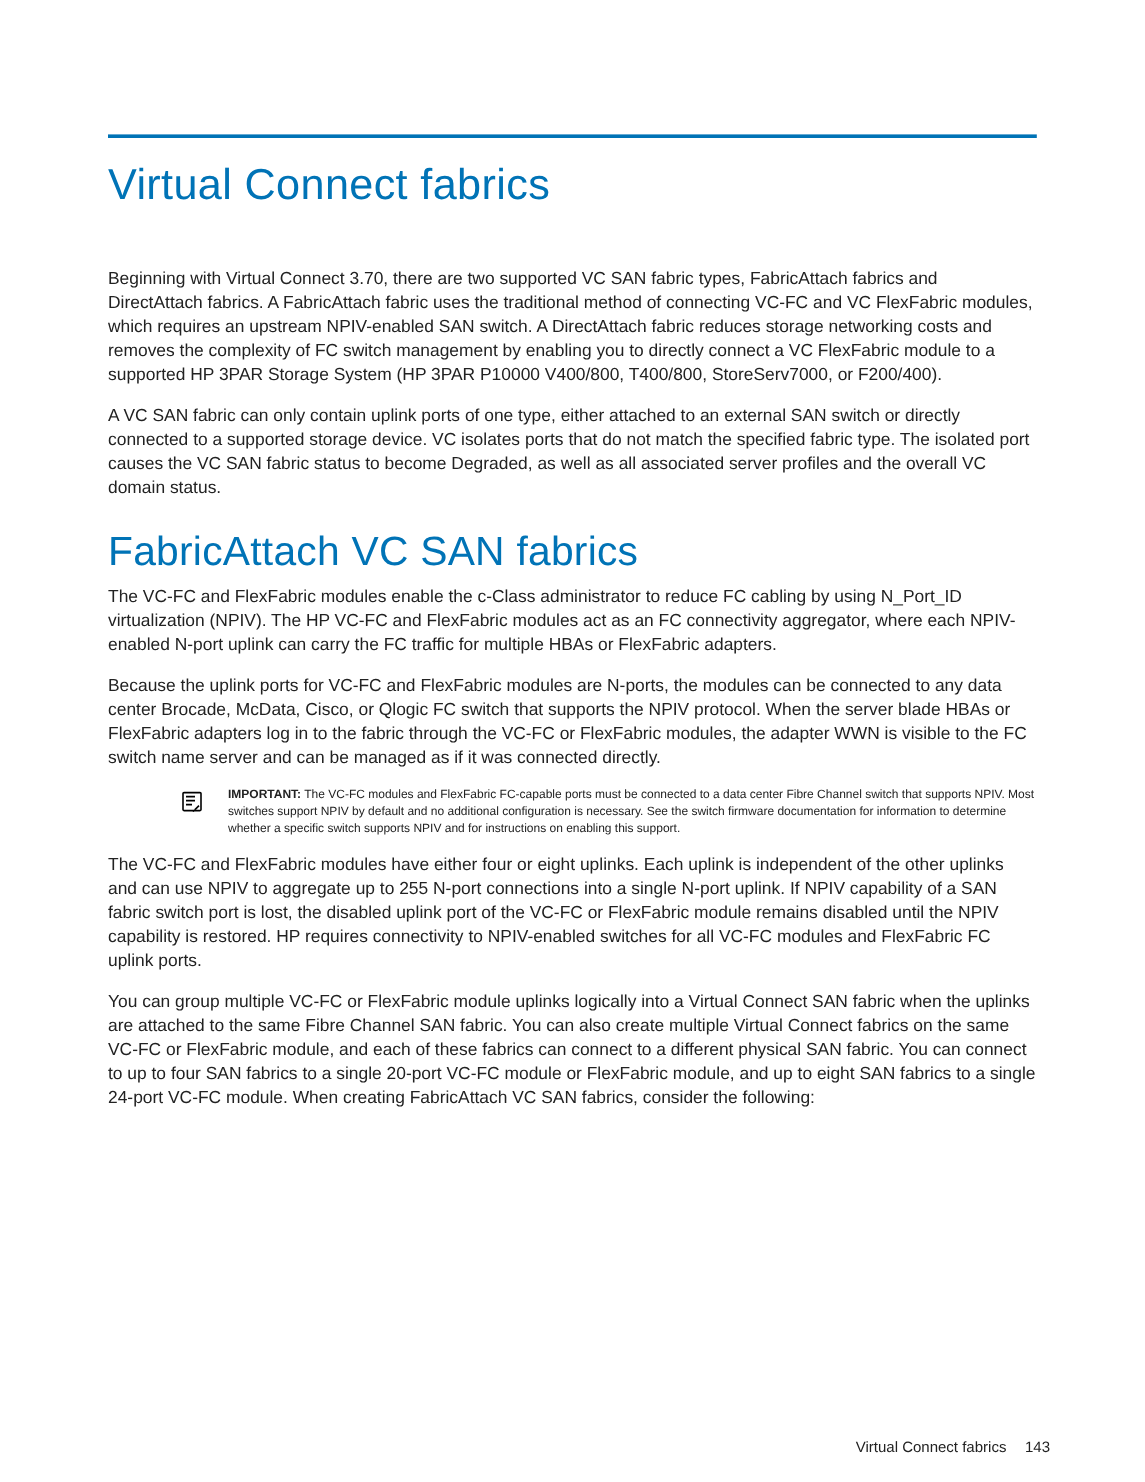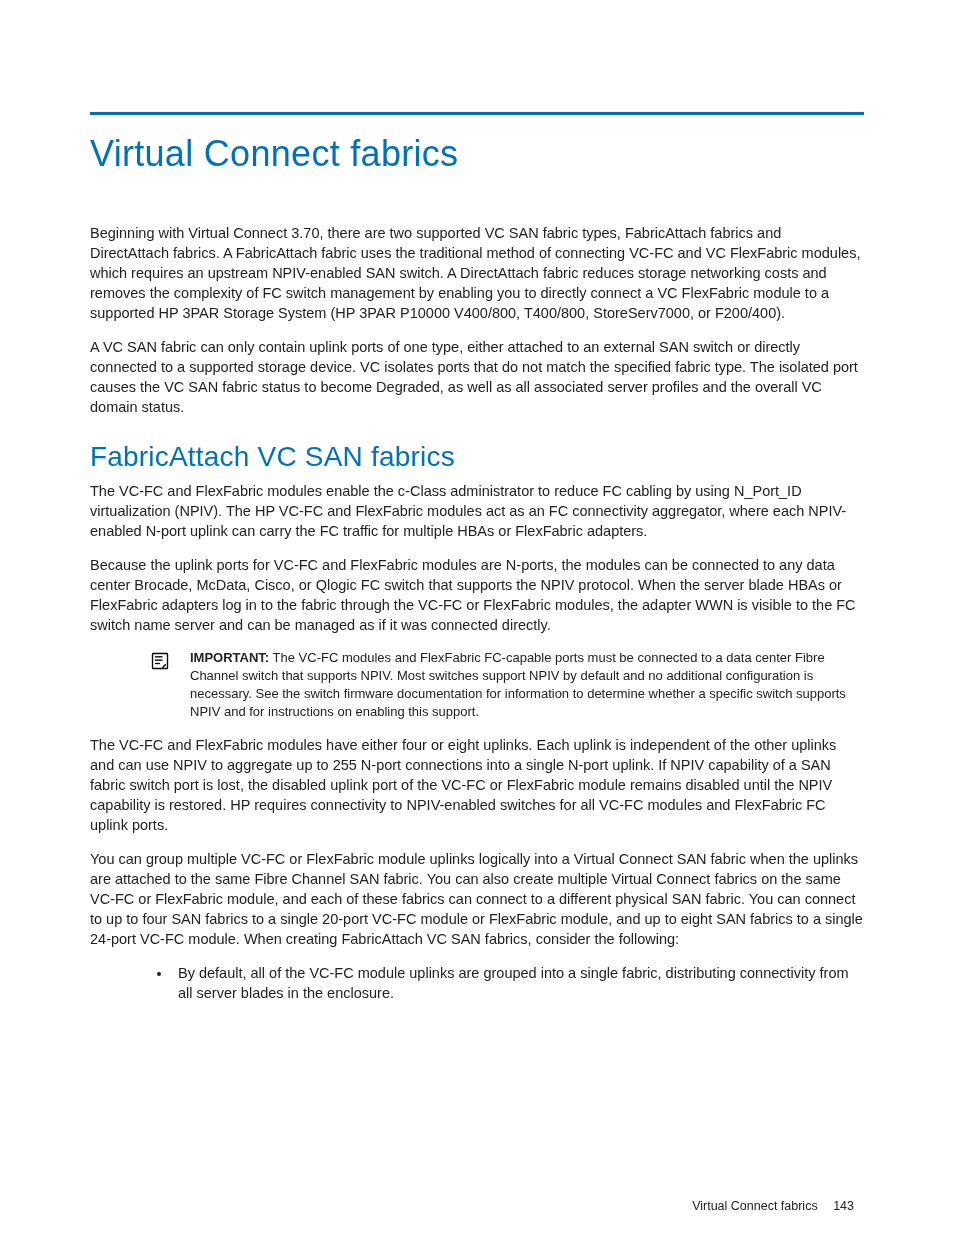--- a/index.html
+++ b/index.html
@@ -38,21 +38,21 @@
     font-weight: 300;
     color: #0073b6;
     font-size: 32px;
     margin: 0 0 10px 0;
     letter-spacing: 0.2px;
   }
   h3.sub-title {
     font-family: "Trebuchet MS", "Segoe UI", Arial, sans-serif;
     font-weight: 300;
     color: #0073b6;
-    font-size: 28px;
+    font-size: 34px;
     margin: 24px 0 8px 0;
     letter-spacing: 0.2px;
   }
   p.body {
     font-family: Liberation Sans, sans-serif;
     font-size: 14.5px;
     line-height: 1.38;
     margin: 0 0 14px 0;
     color: #222;
   }
@@ -62,41 +62,41 @@
     align-items: flex-start;
     margin: 0 0 14px 60px;
   }
   .important-icon {
     flex: 0 0 40px;
     padding-top: 2px;
   }
   .important-text {
     flex: 1;
     font-family: "Trebuchet MS", Arial, sans-serif;
-    font-size: 13px;
+    font-size: 10px;
     line-height: 1.38;
     color: #222;
   }
   .important-text b { font-weight: bold; }
   ul.bullets {
     margin: 0 0 14px 60px;
     padding: 0 0 0 22px;
   }
   ul.bullets li {
     font-family: "Trebuchet MS", Arial, sans-serif;
     font-size: 14.5px;
     line-height: 1.38;
     color: #222;
     padding-left: 6px;
     margin-bottom: 6px;
   }
   .footer {
     position: absolute;
     bottom: 46px;
-    right: 100px;
+    right: 79px;
     font-family: "Trebuchet MS", Arial, sans-serif;
     font-size: 12.5px;
     color: #222;
   }
   .footer .pnum { margin-left: 12px; }
   .note-svg { width: 20px; height: 20px; }
 </style>
 </head>
 <body>
 
@@ -126,21 +126,18 @@
       </svg>
     </div>
     <div class="important-text">
       <b>IMPORTANT:</b><span> The VC-FC modules and FlexFabric FC-capable ports must be connected to a data center Fibre Channel switch that supports NPIV. Most switches support NPIV by default and no additional configuration is necessary. See the switch firmware documentation for information to determine whether a specific switch supports NPIV and for instructions on enabling this support.</span>
     </div>
   </div>
 
   <p class="body indent">The VC-FC and FlexFabric modules have either four or eight uplinks. Each uplink is independent of the other uplinks and can use NPIV to aggregate up to 255 N-port connections into a single N-port uplink. If NPIV capability of a SAN fabric switch port is lost, the disabled uplink port of the VC-FC or FlexFabric module remains disabled until the NPIV capability is restored. HP requires connectivity to NPIV-enabled switches for all VC-FC modules and FlexFabric FC uplink ports.</p>
   <p class="body indent">You can group multiple VC-FC or FlexFabric module uplinks logically into a Virtual Connect SAN fabric when the uplinks are attached to the same Fibre Channel SAN fabric. You can also create multiple Virtual Connect fabrics on the same VC-FC or FlexFabric module, and each of these fabrics can connect to a different physical SAN fabric. You can connect to up to four SAN fabrics to a single 20-port VC-FC module or FlexFabric module, and up to eight SAN fabrics to a single 24-port VC-FC module. When creating FabricAttach VC SAN fabrics, consider the following:</p>
 
-  <ul class="bullets">
-    <li>By default, all of the VC-FC module uplinks are grouped into a single fabric, distributing connectivity from all server blades in the enclosure.</li>
-  </ul>
 
   <div class="footer">
     <span>Virtual Connect fabrics</span>
     <span class="pnum">143</span>
   </div>
 </div>
 
 </body></html>

